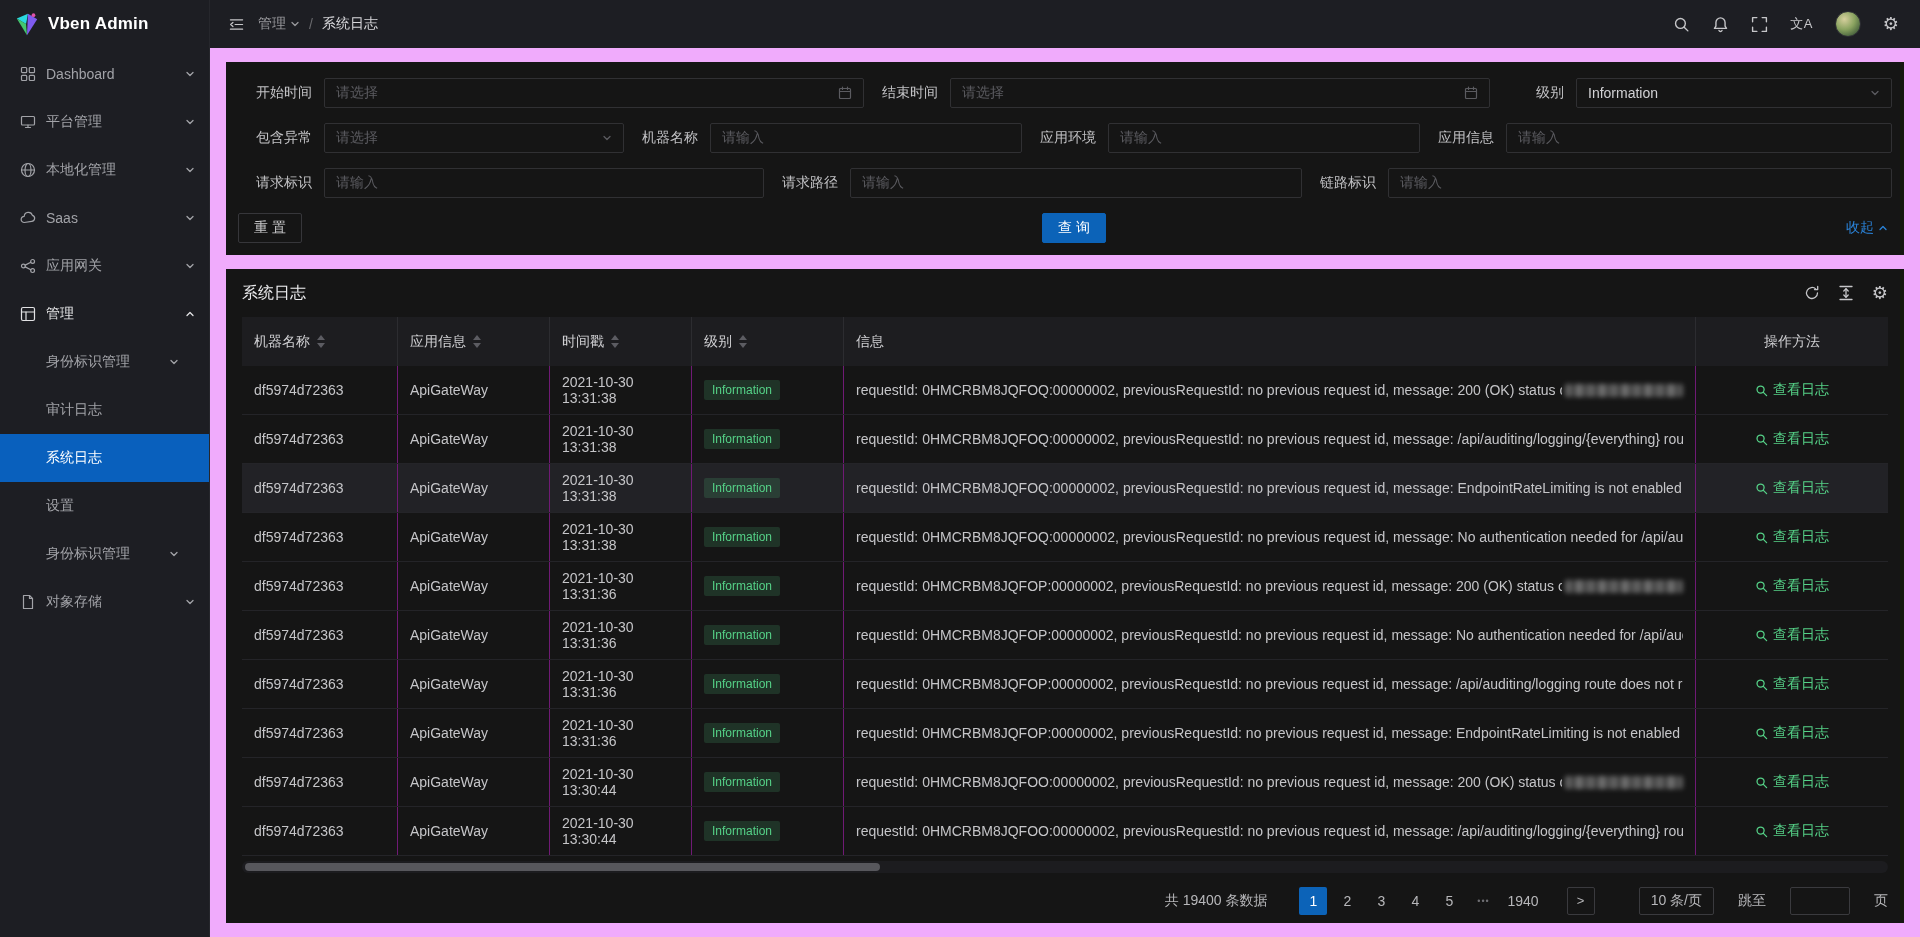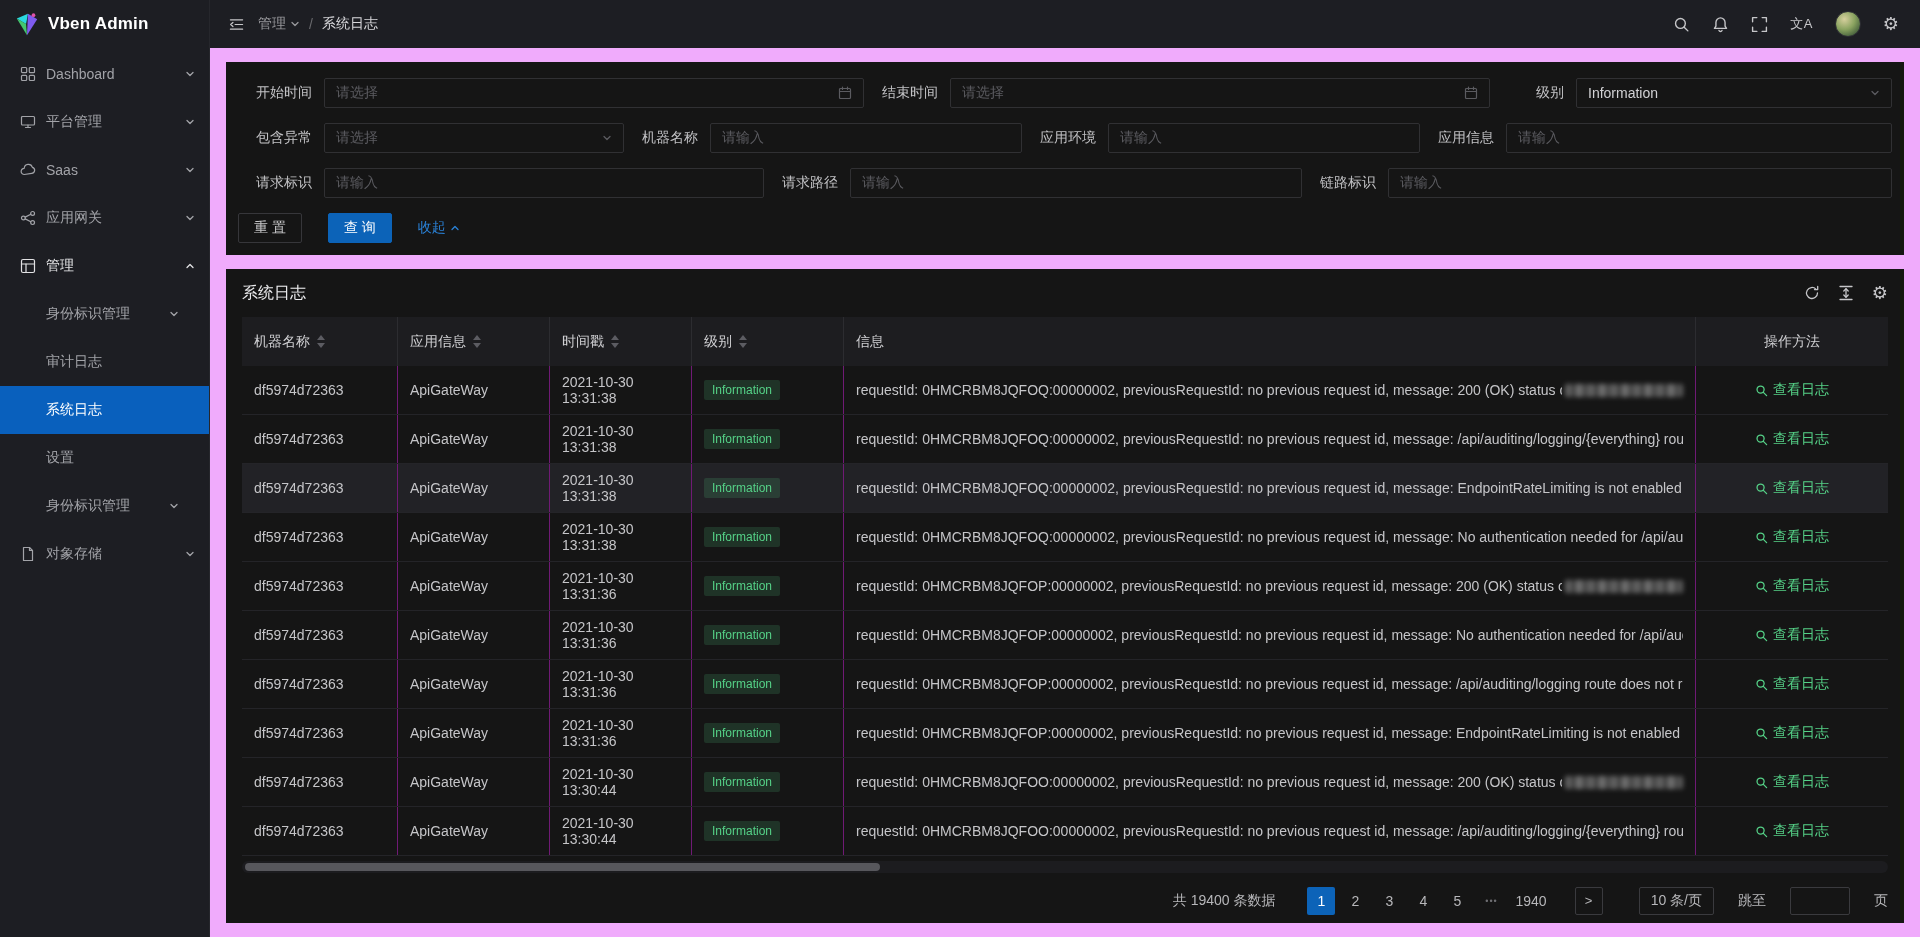--- a/index.html
+++ b/index.html
@@ -53,21 +53,21 @@
 #frow-0 .ffield:nth-child(3) .fctrl{flex:1;cursor:pointer}
 #frow-1 .ffield:nth-child(1) .fctrl{width:300px;cursor:pointer}
 #frow-1 .ffield:nth-child(2) .fctrl{width:312px}
 #frow-1 .ffield:nth-child(3) .fctrl{width:312px}
 #frow-1 .ffield:nth-child(4){flex:1}
 #frow-1 .ffield:nth-child(4) .fctrl{flex:1}
 #frow-2 .ffield:nth-child(1) .fctrl{width:440px}
 #frow-2 .ffield:nth-child(2) .fctrl{width:452px}
 #frow-2 .ffield:nth-child(3){flex:1}
 #frow-2 .ffield:nth-child(3) .fctrl{flex:1}
-.filter-actions{display:flex;justify-content:flex-start;align-items:center;gap:26px;padding-right:4px}
+.filter-actions{display:flex;justify-content:space-between;align-items:center;gap:26px;padding-right:4px}
 .btn{height:30px;padding:0 15px;border-radius:2px;border:1px solid #36363a;background:transparent;color:#c9c9cb;font-size:14px;font-family:inherit;cursor:pointer}
 .btn.primary{background:#0c63b8;border-color:#0c63b8;color:#fff}
 .collapse-link{display:flex;align-items:center;gap:4px;color:#2a82d8;cursor:pointer;margin-left:0}
 
 .table-panel{flex:1;min-height:0;background:#151515;padding:0 16px;display:flex;flex-direction:column}
 .table-head{height:48px;flex:none;display:flex;align-items:center}
 .table-title{font-size:16px;color:#ececee}
 .table-tools{margin-left:auto;display:flex;align-items:center;gap:18px;color:#c6c6c9}
 .tool{cursor:pointer;display:flex;align-items:center}
 .tool svg{width:16px;height:16px;fill:none;stroke:currentColor;stroke-width:1.3;stroke-linecap:round;stroke-linejoin:round}
@@ -92,21 +92,21 @@
 .mag{width:13px;height:13px;fill:none;stroke:currentColor;stroke-width:1.4;stroke-linecap:round}
 .hscroll{flex:none;height:12px;margin:5px 0;border-radius:6px;background:#1c1c1f;position:relative}
 .thumb{position:absolute;left:3px;top:2px;height:8px;width:635px;border-radius:4px;background:#57575c;cursor:grab}
 
 .pagination{flex:1;display:flex;align-items:center;justify-content:flex-end;gap:24px;color:#b7b7ba}
 .total{margin-right:8px}
 .pg-num{min-width:28px;height:28px;display:flex;align-items:center;justify-content:center;border-radius:2px;cursor:pointer;padding:0 4px}
 .pg-num.active{background:#0c63b8;color:#fff}
 .pg-num.dots{color:#6e6e72;font-size:9px;letter-spacing:1px;cursor:default}
 .pg-btn{width:28px;height:28px;border:1px solid #3a3a3e;border-radius:2px;background:transparent;color:#b7b7ba;font-size:13px;cursor:pointer;display:flex;align-items:center;justify-content:center;font-family:inherit}
-.size-select{height:28px;border:1px solid #3a3a3e;border-radius:2px;padding:0 11px;display:flex;align-items:center;cursor:pointer;margin-left:12px}
+.size-select{height:28px;border:1px solid #3a3a3e;border-radius:2px;padding:0 11px;display:flex;align-items:center;cursor:pointer;margin-left:20px}
 .jump-input{width:60px;height:28px;border:1px solid #3a3a3e;border-radius:2px;background:transparent;color:#d0d0d3;padding:0 8px;font-family:inherit;font-size:14px}
 </style>
 </head>
 <body>
 
 <div class="app">
 
   <aside class="sidebar">
     <div class="logo">
       <span class="logo-mark">
@@ -138,20 +138,35 @@
         </div>
         <div class="menu-item">
           <span class="mi-wrap">
             <svg class="mi" viewBox="0 0 16 16">
               <rect x="1.5" y="2.5" width="13" height="8.5" rx="1"></rect>
               <line x1="5.5" y1="13.5" x2="10.5" y2="13.5"></line>
               <line x1="8" y1="11" x2="8" y2="13.5"></line>
             </svg>
           </span>
           <span class="mi-label">平台管理</span>
+          <span class="mi-chev">
+            <svg class="chev" viewBox="0 0 10 10">
+              <polyline points="2,3.5 5,6.5 8,3.5"></polyline>
+            </svg>
+          </span>
+        </div>
+        <div class="menu-item">
+          <span class="mi-wrap">
+            <svg class="mi" viewBox="0 0 16 16">
+              <circle cx="8" cy="8" r="6.5"></circle>
+              <ellipse cx="8" cy="8" rx="3" ry="6.5"></ellipse>
+              <line x1="1.5" y1="8" x2="14.5" y2="8"></line>
+            </svg>
+          </span>
+          <span class="mi-label">本地化管理</span>
           <span class="mi-chev">
             <svg class="chev" viewBox="0 0 10 10">
               <polyline points="2,3.5 5,6.5 8,3.5"></polyline>
             </svg>
           </span>
         </div>
         <div class="menu-item">
           <span class="mi-wrap">
             <svg class="mi" viewBox="0 0 16 16">
               <path d="M4.3 12.5a3.1 3.1 0 0 1-.1-6.2 4.2 4.2 0 0 1 8.2-.9 3 3 0 0 1-.7 5.9z"></path>

